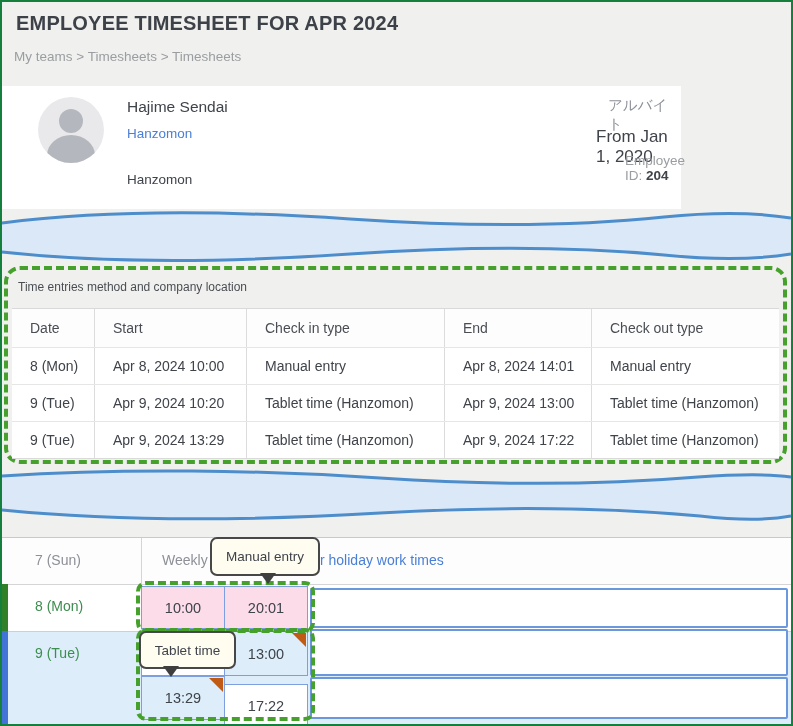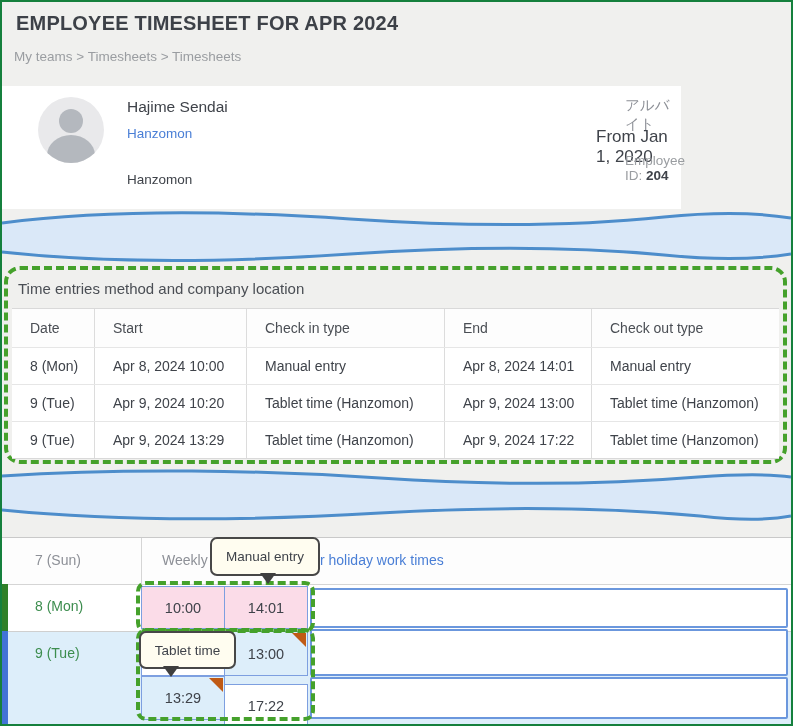--- a/index.html
+++ b/index.html
@@ -13,32 +13,32 @@
   .page-title{left:14px;top:10px;font-size:20px;font-weight:700;color:#3d4148;letter-spacing:.2px;}
   .breadcrumb{left:12px;top:47px;font-size:13.5px;color:#9a9da1;}
   
   .emp-card{left:0;top:84px;width:679px;height:123px;background:#fff;}
   .avatar{left:36px;top:11px;width:66px;height:66px;border-radius:50%;background:#e9e9eb;overflow:hidden;}
   .avatar .head{position:absolute;left:21px;top:12px;width:24px;height:24px;border-radius:50%;background:#b4b8be;}
   .avatar .body{position:absolute;left:9px;top:38px;width:48px;height:34px;border-radius:50% 50% 0 0/60% 60% 0 0;background:#b4b8be;}
   .emp-name{left:125px;top:12px;font-size:15.5px;color:#3f434a;}
   .emp-link{left:125px;top:40px;font-size:13.5px;color:#4a7fd6;cursor:pointer;}
   .emp-loc{left:125px;top:86px;font-size:13.5px;color:#3f434a;}
-  .emp-role{left:623px;top:10px;font-size:14.5px;color:#8d9097;}
+  .emp-role{left:606px;top:10px;font-size:14.5px;color:#8d9097;}
   .emp-from{left:594px;top:41px;font-size:17px;color:#3f434a;}
   .emp-id{left:623px;top:67px;font-size:13.5px;color:#9a9da1;}
   .emp-id b{color:#3f434a;font-weight:600;}
   
   .wave{left:0;width:789px;height:62px;}
   .wave1{top:203px;}
   .wave2{top:462px;z-index:3;}
   .week-label{left:28px;top:496px;font-size:14.5px;color:#3d4148;z-index:2;}
   
   .entries-box{left:2px;top:264px;width:783px;height:198px;border:4px dashed #45a12b;border-radius:16px;box-sizing:border-box;}
-  .entries-heading{left:10px;top:10px;font-size:15px;color:#4a4e54;}
+  .entries-heading{left:10px;top:10px;font-size:12px;color:#4a4e54;}
   .entries-table{left:4px;top:38px;width:767px;background:#fff;border-top:1px solid #d9d9d9;border-bottom:1px solid #d9d9d9;font-size:14px;}
   .t-row{display:flex;align-items:center;height:36px;border-top:1px solid #e6e6e6;}
   .t-row.head{height:38px;border-top:none;color:#4a4e54;background:#fdfdfd;}
   .t-cell{box-sizing:border-box;padding-left:18px;overflow:hidden;white-space:nowrap;border-left:1px solid #dcdcdc;height:100%;display:flex;align-items:center;}
   .t-cell:first-child{border-left:none;}
   .c0{width:82px;}.c1{width:152px;}.c2{width:198px;}.c3{width:147px;}.c4{flex:1;}
   
   .calendar{left:0;top:535px;width:789px;height:187px;background:#fff;border-top:1px solid #c9c9c9;}
   .row-sun{left:0;top:0;width:789px;height:46px;background:#fdfdfd;}
   .row-mon{left:0;top:46px;width:789px;height:47px;background:#fff;border-top:1px solid #d5d5d5;box-sizing:border-box;}
@@ -159,21 +159,21 @@
     <div class="abs stripe stripe-tue"></div>
 
     <div class="abs day-label sun-label">7 (Sun)</div>
     <div class="abs day-label mon-label">8 (Mon)</div>
     <div class="abs day-label tue-label">9 (Tue)</div>
 
     <div class="abs weekly-text">Weekly</div>
     <div class="abs holiday-link">r holiday work times</div>
 
     <div class="abs time-cell cell-pink monA">10:00</div>
-    <div class="abs time-cell cell-pink monB">14:01</div>
+    <div class="abs time-cell cell-pink monB">20:01</div>
     <div class="abs right-cell right-mon"></div>
 
     <div class="abs time-cell cell-white tue1A"></div>
     <div class="abs time-cell cell-blue tue1B">
       <span>13:00</span>
       <span class="corner-marker"></span>
     </div>
     <div class="abs right-cell right-tue1"></div>
 
     <div class="abs time-cell cell-blue tue2A">

